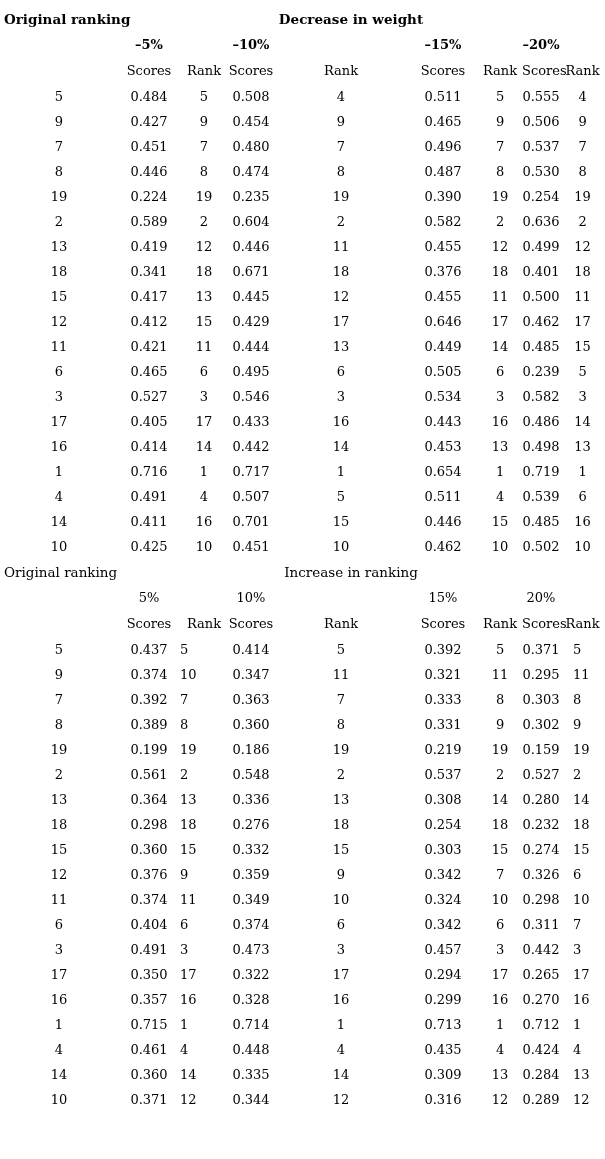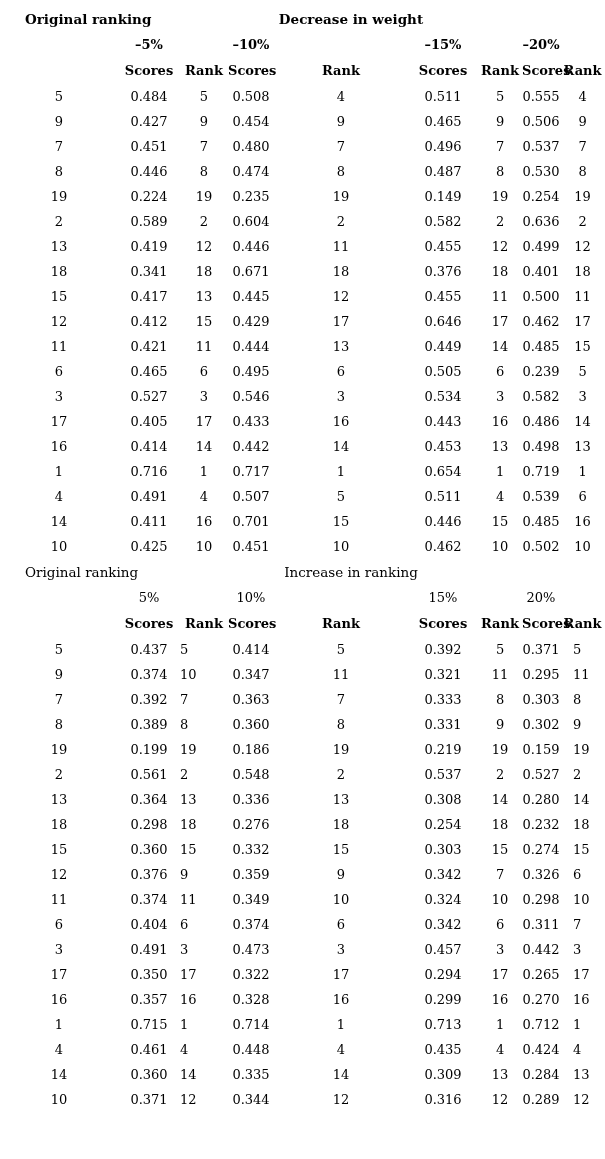--- a/index.html
+++ b/index.html
@@ -21,22 +21,22 @@
     padding: 0;
     text-align: center;
     vertical-align: middle;
     white-space: nowrap;
     overflow: visible;
     font-size: 13px;
     height: 25px;
     border: none;
   }
   tr.caption td { height: 26px; font-size: 13.5px; }
-  tr.subhead td { height: 27px; font-weight: bold; }
-  td.cap-left { text-align: left; padding-left: 25px; }
+  tr.subhead td { height: 27px; }
+  td.cap-left { text-align: left; padding-left: 4px; }
   table.bold-head tr.caption td,
   table.bold-head tr.percent td { font-weight: bold; }
   tbody.ranks-left td.c2 { text-align: left; }
   tbody.ranks-left td.c8 { text-align: left; padding-left: 13px; }
 </style>
 </head>
 <body>
 
 <table id="t0" class="bold-head">
   <colgroup>
@@ -123,21 +123,21 @@
         <td class="c6">8</td>
         <td class="c7">0.530</td>
         <td class="c8">8</td>
       </tr>
       <tr>
         <td class="c0">19</td>
         <td class="c1">0.224</td>
         <td class="c2">19</td>
         <td class="c3">0.235</td>
         <td class="c4">19</td>
-        <td class="c5">0.149</td>
+        <td class="c5">0.390</td>
         <td class="c6">19</td>
         <td class="c7">0.254</td>
         <td class="c8">19</td>
       </tr>
       <tr>
         <td class="c0">2</td>
         <td class="c1">0.589</td>
         <td class="c2">2</td>
         <td class="c3">0.604</td>
         <td class="c4">2</td>

